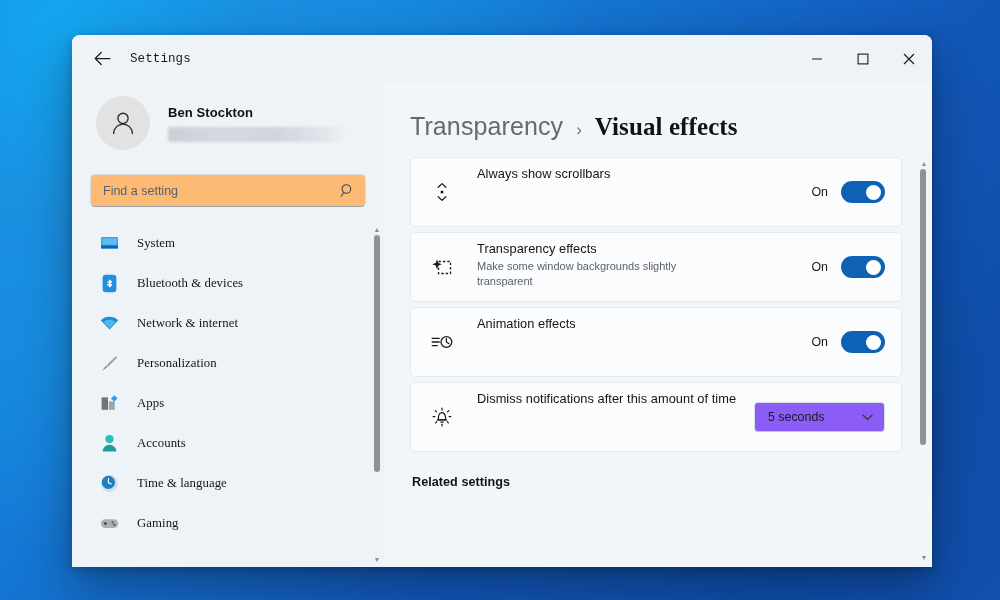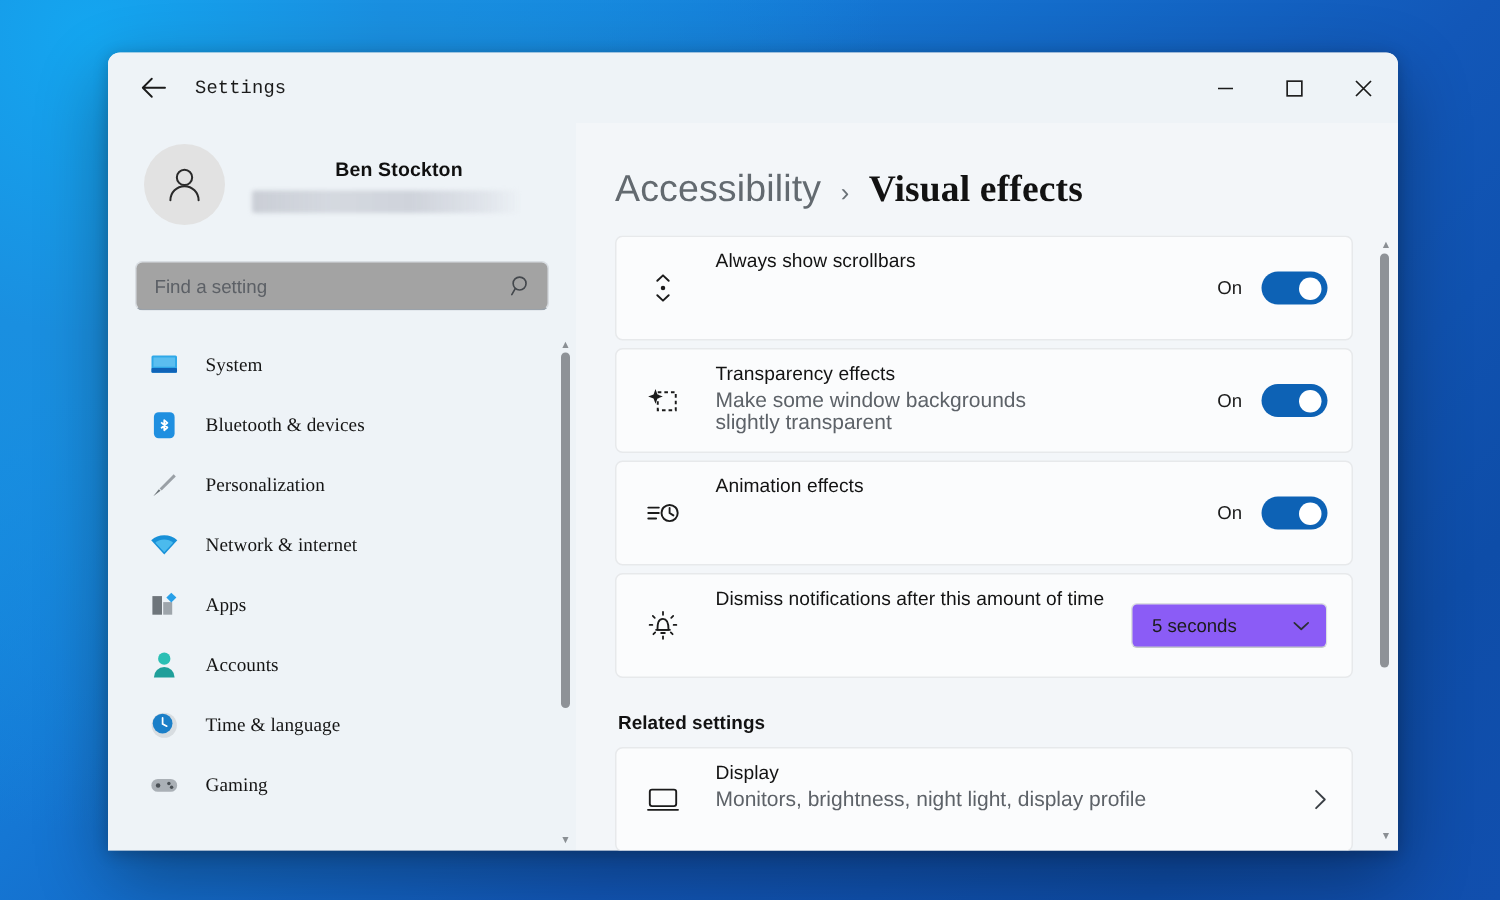--- a/index.html
+++ b/index.html
@@ -86,21 +86,21 @@
     padding: 6px;
     border-radius: 6px;
     cursor: pointer;
   }
   #avatar {
     width: 54px; height: 54px; border-radius: 50%;
     background: #e2e2e2;
     display: flex; align-items: center; justify-content: center;
     flex: 0 0 54px;
   }
-  #acct-text { margin-left: 18px; flex: 1; text-align: center; }
+  #acct-text { margin-left: 18px; flex: 1; }
   #acct-name {
     font-size: 13px; font-weight: bold; color: #101010;
     letter-spacing: 0.1px;
   }
   #acct-mail-blur {
     margin-top: 7px;
     height: 15px;
     width: 178px;
     border-radius: 2px;
     background: linear-gradient(90deg,
@@ -112,21 +112,21 @@
     filter: blur(1.4px);
   }
 
   #searchwrap { margin: 18px 18px 0 18px; position: relative; }
   #searchbox {
     width: 100%;
     height: 33px;
     border: 1px solid #d8dde2;
     border-bottom: 1px solid #9aa2aa;
     border-radius: 5px;
-    background: #a3a3a3;
+    background: #fdba74;
     font-family: "Liberation Sans", sans-serif;
     font-size: 12.5px;
     color: #1b1b1b;
     padding: 0 34px 0 12px;
     outline: none;
   }
   #searchbox::placeholder { color: #5c6066; }
   #search-icon-holder {
     position: absolute; right: 11px; top: 0; height: 33px;
     display: flex; align-items: center; pointer-events: none;
@@ -240,21 +240,21 @@
   .card-ico {
     width: 26px; flex: 0 0 26px;
     display: flex; align-items: center; justify-content: center;
     color: #1b1b1b;
   }
   .card-text { flex: 1; min-width: 0; margin-left: 22px; padding: 8px 0; }
   .card-title {
     font-size: 12.8px; color: #131313; letter-spacing: 0.05px;
   }
   .card-sub {
-    font-size: 14px; color: #5d6268; margin-top: 3px;
+    font-size: 11px; color: #5d6268; margin-top: 3px;
     line-height: 15px; max-width: 250px;
   }
   .card-right { display: flex; align-items: center; flex: 0 0 auto; }
   .onoff-label {
     font-size: 12.4px; color: #1b1b1b; margin-right: 13px;
   }
 
   .toggle {
     width: 44px; height: 22px; border-radius: 11px;
     position: relative; cursor: pointer;
@@ -379,35 +379,35 @@
                   <rect x="2.6" y="0.8" width="13.8" height="17.4" rx="3.2" fill="#1f8fe0"></rect>
                   <path d="M7.4 5.2 L11.6 8.6 L9.5 10.4 L9.5 3.7 L11.6 5.5 L7.4 9.1" fill="none" stroke="#fff" stroke-width="1.2" stroke-linejoin="round" transform="translate(0,2.4)"></path>
                 </svg>
               </span>
               <span class="nav-label">Bluetooth &amp; devices</span>
             </div>
 
             <div class="navitem">
               <span class="nav-ico">
                 <svg width="19" height="19" viewBox="0 0 19 19">
+                  <path d="M0.8 6.2 A13 13 0 0 1 18.2 6.2 L9.5 15.6 Z" fill="#1790d8"></path>
+                  <path d="M3.6 7.9 A9 9 0 0 1 15.4 7.9 L9.5 14.2 Z" fill="#59c4f2" opacity="0.8"></path>
+                </svg>
+              </span>
+              <span class="nav-label">Network &amp; internet</span>
+            </div>
+
+            <div class="navitem">
+              <span class="nav-ico">
+                <svg width="19" height="19" viewBox="0 0 19 19">
                   <path d="M15.8 2.2 L6.4 11.6 L7.8 13 L17.2 3.6 Z" fill="#9aa0a6"></path>
                   <path d="M5.9 12.1 L2.2 16.8 L7 13.2 Z" fill="#6d7479"></path>
                 </svg>
               </span>
               <span class="nav-label">Personalization</span>
-            </div>
-
-            <div class="navitem">
-              <span class="nav-ico">
-                <svg width="19" height="19" viewBox="0 0 19 19">
-                  <path d="M0.8 6.2 A13 13 0 0 1 18.2 6.2 L9.5 15.6 Z" fill="#1790d8"></path>
-                  <path d="M3.6 7.9 A9 9 0 0 1 15.4 7.9 L9.5 14.2 Z" fill="#59c4f2" opacity="0.8"></path>
-                </svg>
-              </span>
-              <span class="nav-label">Network &amp; internet</span>
             </div>
 
             <div class="navitem">
               <span class="nav-ico">
                 <svg width="19" height="19" viewBox="0 0 19 19">
                   <rect x="1.6" y="3.4" width="6.4" height="12.4" fill="#6e757b"></rect>
                   <rect x="8.8" y="7.4" width="6" height="8.4" fill="#9ea5ab"></rect>
                   <path d="M14.2 1.2 L17.6 4.4 L14.2 7.6 L10.9 4.4 Z" fill="#28a0e8"></path>
                 </svg>
               </span>
@@ -455,21 +455,21 @@
               <div class="sb-thumb" style="top:0; height:74%;"></div>
             </div>
             <div class="sb-arrow">▼</div>
           </div>
         </div>
       </div>
 
       <div id="main">
 
         <div id="breadcrumb">
-          <span class="crumb-parent">Accessibility</span>
+          <span class="crumb-parent">Transparency</span>
           <span class="crumb-sep">›</span>
           <span class="crumb-current">Visual effects</span>
         </div>
 
         <div id="scrollarea">
           <div id="cards">
 
             <div class="card">
               <span class="card-ico">
                 <svg width="20" height="22" viewBox="0 0 20 22">
@@ -555,37 +555,20 @@
                     <svg width="11" height="7" viewBox="0 0 11 7">
                       <path d="M0.9 1.2 L5.5 5.5 L10.1 1.2" fill="none" stroke="#2b3034" stroke-width="1.15" stroke-linecap="round" stroke-linejoin="round"></path>
                     </svg>
                   </span>
                 </div>
               </div>
             </div>
 
             <div class="section-head">Related settings</div>
 
-            <div class="card">
-              <span class="card-ico">
-                <svg width="22" height="18" viewBox="0 0 22 18">
-                  <rect x="2.2" y="2.4" width="17.6" height="11" rx="1.5" fill="none" stroke="#1b1b1b" stroke-width="1.25"></rect>
-                  <path d="M1 15.9 H21" stroke="#1b1b1b" stroke-width="1.25" stroke-linecap="round"></path>
-                </svg>
-              </span>
-              <div class="card-text">
-                <div class="card-title">Display</div>
-                <div class="card-sub" style="max-width:400px">Monitors, brightness, night light, display profile</div>
-              </div>
-              <span class="chev-right">
-                <svg width="9" height="14" viewBox="0 0 9 14">
-                  <path d="M1.4 1.2 L7.2 7 L1.4 12.8" fill="none" stroke="#3a3f45" stroke-width="1.25" stroke-linecap="round" stroke-linejoin="round"></path>
-                </svg>
-              </span>
-            </div>
 
           </div>
 
           <div id="mainscroll">
             <div class="sb-arrow">▲</div>
             <div class="sb-track">
               <div class="sb-thumb" style="top:0; height:72%;"></div>
             </div>
             <div class="sb-arrow">▼</div>
           </div>

